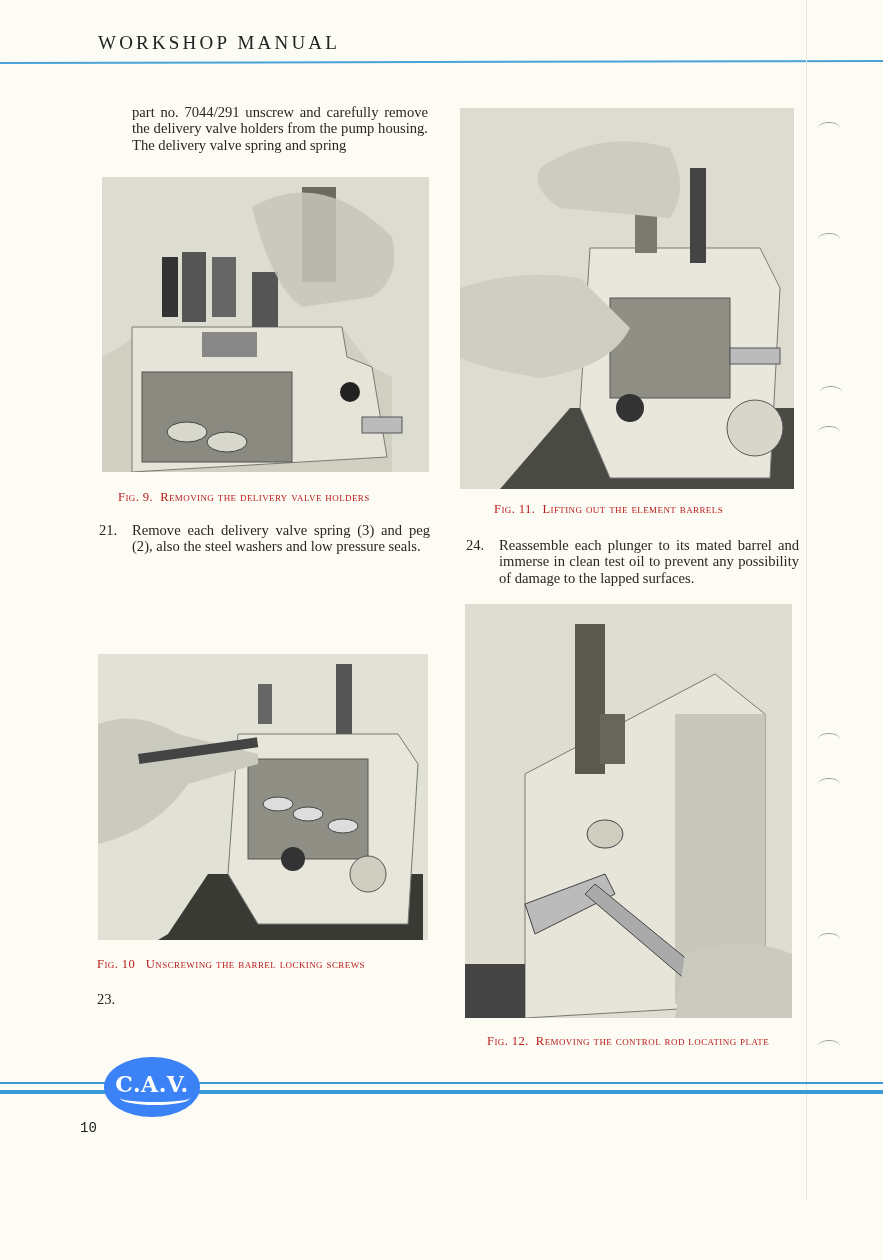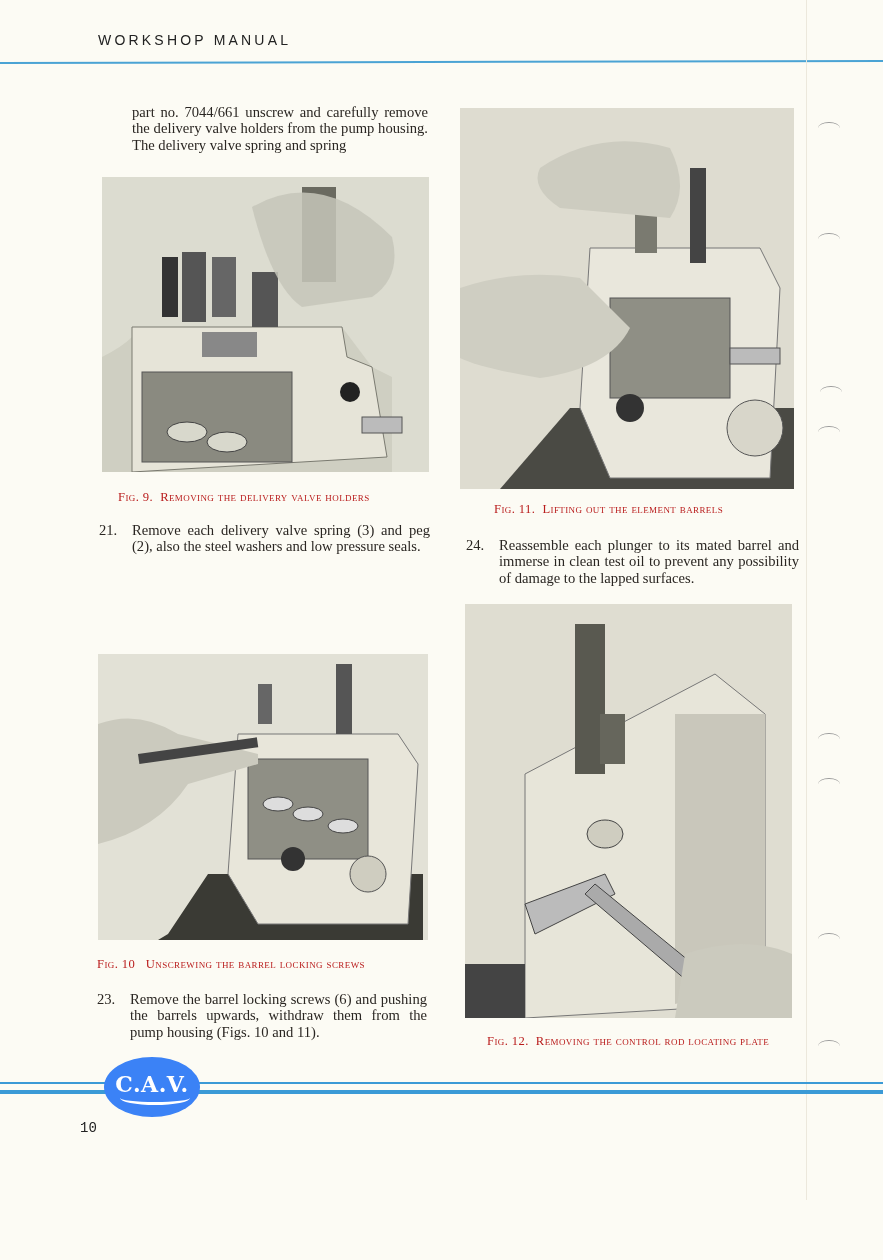--- a/index.html
+++ b/index.html
@@ -1,22 +1,22 @@
 <!DOCTYPE html>
 <html><head>
   <meta charset="utf-8">
   <style>
     * { box-sizing: border-box; margin: 0; padding: 0; }
     html, body { width: 883px; height: 1260px; background: #fcfbf4; overflow: hidden; }
     body { position: relative; font-family: "Liberation Serif", "DejaVu Serif", serif; color: #2a2622; }
 
     .header-title {
       position: absolute; left: 98px; top: 32px;
-      font-family: Liberation Sans, sans-serif;
-      font-size: 14px; letter-spacing: 3.2px; color: #222;
+      font-family: Liberation Serif, serif;
+      font-size: 19px; letter-spacing: 3.2px; color: #222;
     }
     .header-rule {
       position: absolute; left: 0; top: 61px; width: 883px; height: 2px;
       background: #4aa3d4; transform: rotate(-0.12deg);
     }
 
     .fold-line {
       position: absolute; left: 806px; top: 0; width: 1px; height: 1200px;
       background: #ece8dc;
     }
@@ -74,21 +74,21 @@
 <div class="punch-mark" style="left:818px; top:122px;"></div>
 <div class="punch-mark" style="left:818px; top:233px;"></div>
 <div class="punch-mark" style="left:820px; top:386px;"></div>
 <div class="punch-mark" style="left:818px; top:426px;"></div>
 <div class="punch-mark" style="left:818px; top:733px;"></div>
 <div class="punch-mark" style="left:818px; top:778px;"></div>
 <div class="punch-mark" style="left:818px; top:933px;"></div>
 <div class="punch-mark" style="left:818px; top:1040px;"></div>
 
 <div class="text-block" style="left:132px; top:104px; width:296px;">
-  <p>part no. 7044/661 unscrew and carefully remove the delivery valve holders from the pump housing. The delivery valve spring and spring</p>
+  <p>part no. 7044/291 unscrew and carefully remove the delivery valve holders from the pump housing. The delivery valve spring and spring</p>
 </div>
 
 <div class="photo" style="left:102px; top:177px; width:327px; height:295px;">
   <svg viewBox="0 0 327 295" preserveAspectRatio="none">
     <rect width="327" height="295" fill="#dcdcd0"></rect>
     <path d="M0 295 L0 180 Q20 170 30 160 L240 150 L270 190 L290 200 L290 295 Z" fill="#cfcfc2"></path>
     <path d="M30 150 L240 150 L245 180 L270 190 L285 280 L30 295 Z" fill="#e6e4d8" stroke="#7a7a70" stroke-width="1"></path>
     <rect x="40" y="195" width="150" height="90" fill="#8a8a80" stroke="#555" stroke-width="1"></rect>
     <ellipse cx="85" cy="255" rx="20" ry="10" fill="#d8d8cc" stroke="#444"></ellipse>
     <ellipse cx="125" cy="265" rx="20" ry="10" fill="#d8d8cc" stroke="#444"></ellipse>
@@ -135,21 +135,20 @@
 </div>
 
 <div class="caption" style="left:97px; top:957px;">
   <span class="sc">Fig. 10</span>&nbsp;&nbsp;
   <span class="sc">Unscrewing the barrel locking screws</span>
 </div>
 
 <div class="text-block" style="left:97px; top:991px; width:330px;">
   <div class="item">
     <span class="num">23.</span>
-    <span class="body">Remove the barrel locking screws (6) and pushing the barrels upwards, withdraw them from the pump housing (Figs. 10 and 11).</span>
   </div>
 </div>
 
 <div class="photo" style="left:460px; top:108px; width:334px; height:381px;">
   <svg viewBox="0 0 334 381" preserveAspectRatio="none">
     <rect width="334" height="381" fill="#dedcd0"></rect>
     <path d="M40 381 L110 300 L334 300 L334 381 Z" fill="#4a4a44"></path>
     <path d="M130 140 L300 140 L320 180 L310 370 L150 370 L120 300 Z" fill="#e9e7dc" stroke="#777"></path>
     <rect x="150" y="190" width="120" height="100" fill="#8f8f85" stroke="#555"></rect>
     <rect x="175" y="80" width="22" height="65" fill="#7a7a70"></rect>

